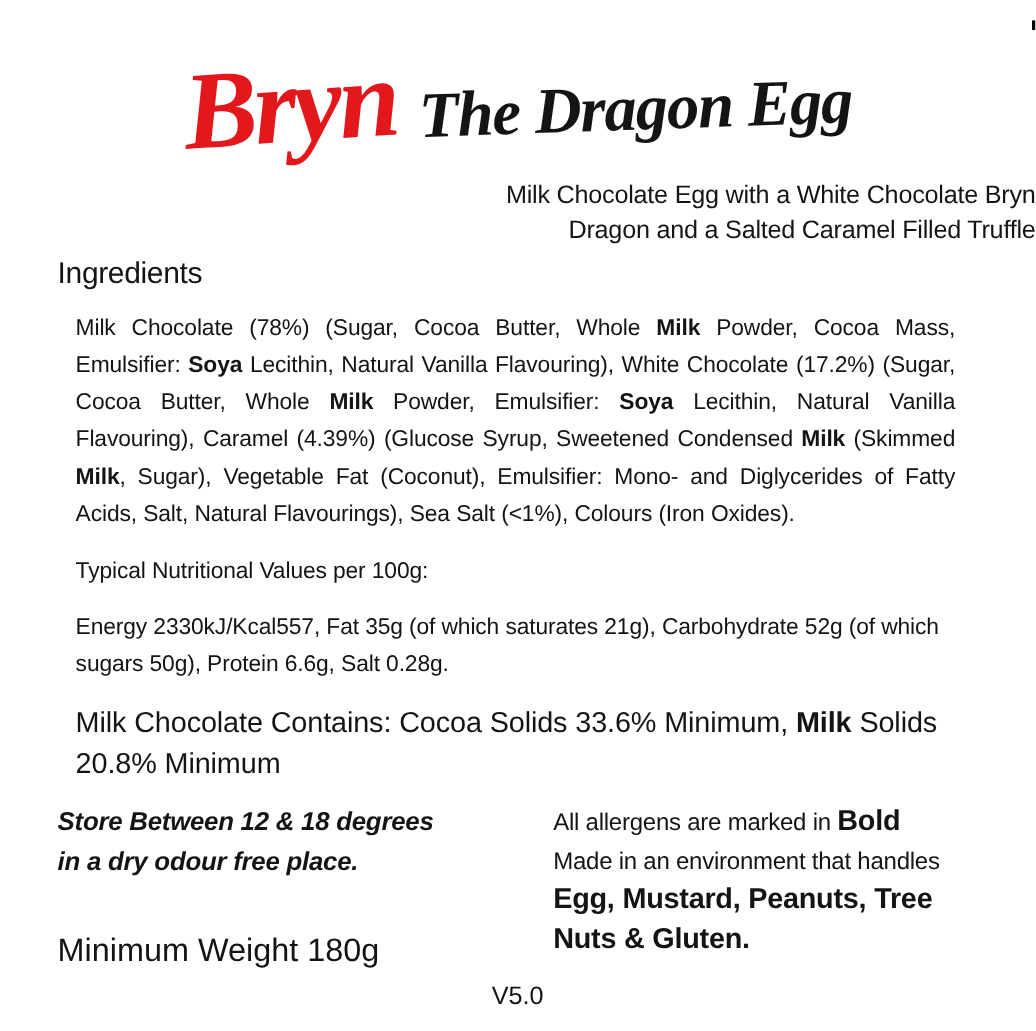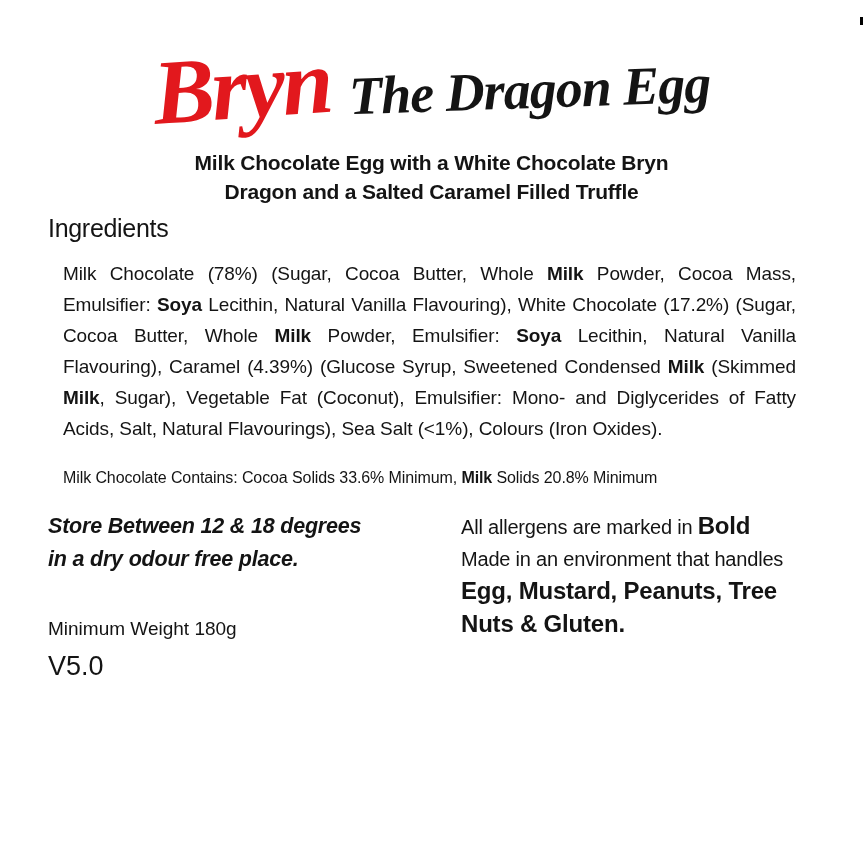--- a/index.html
+++ b/index.html
@@ -17,40 +17,40 @@
     font-family:cursive; color:var(--red);
     font-size:92px; font-weight:700; font-style:italic;
     line-height:1; letter-spacing:-3px; transform:rotate(-4deg);
   }
   .product {
     font-family:cursive; color:var(--text);
     font-size:54px; font-weight:700; font-style:italic;
     line-height:1; letter-spacing:-1px; transform:rotate(-2deg); padding-top:6px;
   }
 
-  .subtitle { margin-top:2px; text-align:center; font-weight:700; font-size:21px; line-height:29px; letter-spacing:-0.2px; }
+  .subtitle { margin-top:2px; text-align:right; font-weight:400; font-size:21px; line-height:29px; letter-spacing:-0.2px; }
 
   .content { padding:0 52px 0 48px; }
   .heading { margin:8px 0 15px 0; font-size:25px; font-weight:400; letter-spacing:-0.3px; }
 
   .para { margin:15px; font-size:19px; line-height:31px; letter-spacing:-0.1px; }
   .justify { text-align:justify; }
   .b { font-weight:700; }
 
   .nutrition { margin-top:17px; }
   .contains { margin-top:17px; }
-  .contains .para { font-size:16px; line-height:34px; }
+  .contains .para { font-size:24px; line-height:34px; }
 
   .bottom { display:flex; justify-content:space-between; padding:0 50px 0 48px; margin-top:3px; }
   .left-col { width:405px; }
   .right-col { width:352px; font-size:20px; line-height:32px; letter-spacing:-0.2px; }
   .right-col .b { font-size:24px; }
   .storage { font-style:italic; font-weight:700; font-size:21.5px; line-height:33px; letter-spacing:-0.2px; }
-  .weight { margin-top:42px; font-size:19px; }
-  .version { margin-top:11px; font-size:27px; }
+  .weight { margin-top:42px; font-size:27px; }
+  .version { margin-top:11px; font-size:21px;text-align:right; }
 </style>
 </head>
 <body>
 
 <div class="label">
 
   <div class="edge-mark"></div>
 
   <header class="logo-row">
     <span class="brand">Bryn</span>
@@ -61,20 +61,24 @@
     <div>Milk Chocolate Egg with a White Chocolate Bryn</div>
     <div>Dragon and a Salted Caramel Filled Truffle</div>
   </div>
 
   <main class="content">
 
     <h2 class="heading">Ingredients</h2>
 
     <p class="para justify"><span>Milk Chocolate (78%) (Sugar, Cocoa Butter, Whole </span><span class="b">Milk</span><span> Powder, Cocoa Mass, Emulsifier: </span><span class="b">Soya</span><span> Lecithin, Natural Vanilla Flavouring), White Chocolate (17.2%) (Sugar, Cocoa Butter, Whole </span><span class="b">Milk</span><span> Powder, Emulsifier: </span><span class="b">Soya</span><span> Lecithin, Natural Vanilla Flavouring), Caramel (4.39%) (Glucose Syrup, Sweetened Condensed </span><span class="b">Milk</span><span> (Skimmed </span><span class="b">Milk</span><span>, Sugar), Vegetable Fat (Coconut), Emulsifier: Mono- and Diglycerides of Fatty Acids, Salt, Natural Flavourings), Sea Salt (&lt;1%), Colours (Iron Oxides).</span></p>
 
+    <div class="nutrition">
+      <div class="para">Typical Nutritional Values per 100g:</div>
+      <p class="para">Energy 2330kJ/Kcal557, Fat 35g (of which saturates 21g), Carbohydrate 52g (of which sugars 50g), Protein 6.6g, Salt 0.28g.</p>
+    </div>
 
     <div class="contains">
       <div class="para"><span>Milk Chocolate Contains: Cocoa Solids 33.6% Minimum, </span><span class="b">Milk</span><span> Solids 20.8% Minimum</span></div>
     </div>
 
   </main>
 
   <footer class="bottom">
 
     <div class="left-col">

